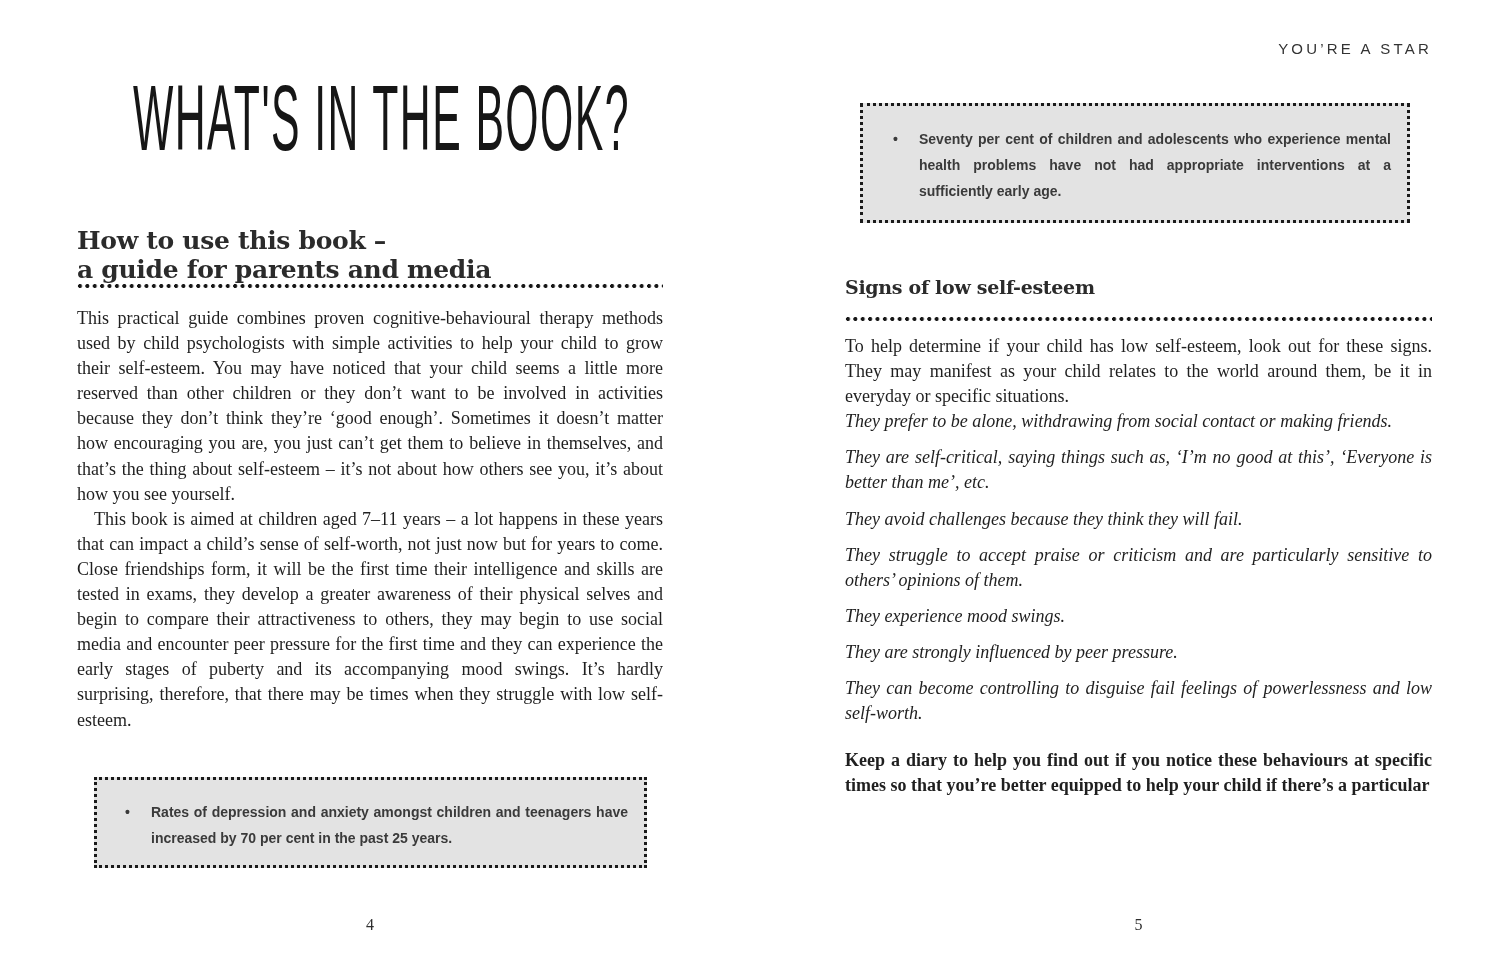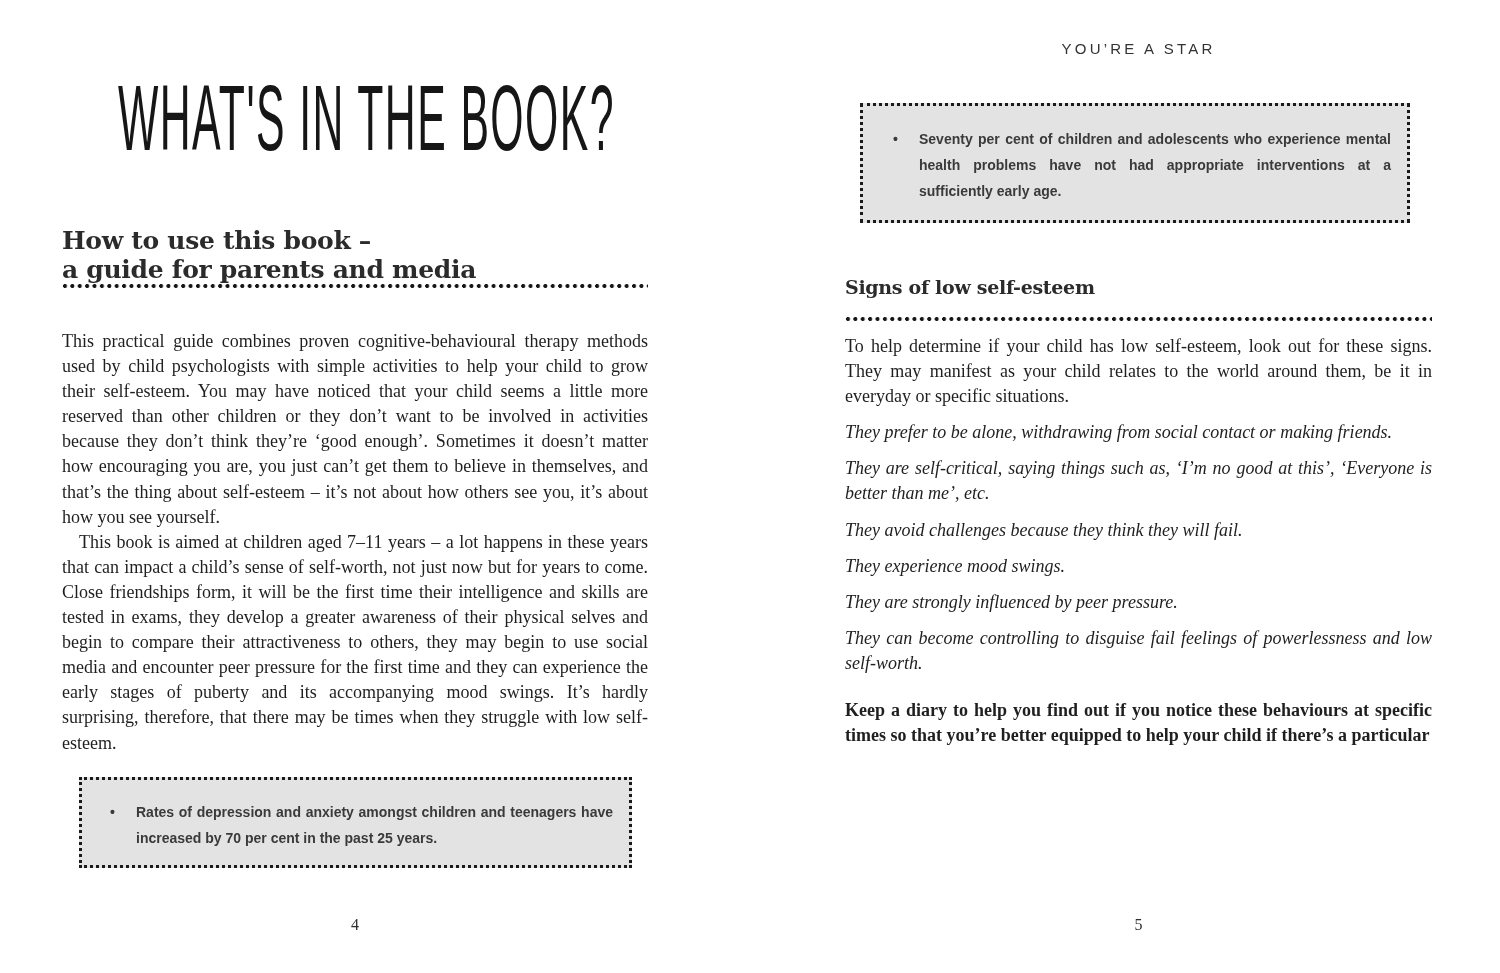--- a/index.html
+++ b/index.html
@@ -7,21 +7,21 @@
   body {
     width: 1500px; height: 973px;
     font-family: "Liberation Serif", serif;
     color: #1f1f1f;
     position: relative;
     overflow: hidden;
   }
   .spread { position: absolute; inset: 0; background: #ffffff; }
 
   .page { position: absolute; top: 0; height: 973px; }
-  .page-left  { left: 62px;  width: 586px; }
+  .page-left  { left: 77px;  width: 586px; }
   .page-right { left: 845px; width: 587px; }
 
   
   .book-title {
     position: absolute; left: 56px; top: 66px;
     font-family: "Liberation Sans", sans-serif;
     font-weight: 400;
     font-size: 45px;
     letter-spacing: 1.5px;
     color: #161616;
@@ -46,31 +46,30 @@
     background-repeat: repeat-x;
   }
   .rule-left  { top: 283px; width: 586px; }
   .rule-right { top: 316px; width: 587px; }
 
   .body-copy {
     position: absolute; left: 0; top: 306px; width: 586px;
     font-size: 18px; line-height: 25.1px;
     text-align: justify;
     color: #1f1f1f;
-    margin-top: 23px;
   }
   .body-copy p.indent { text-indent: 17px; }
 
   .flow-right {
     position: absolute; left: 0; top: 334px; width: 587px;
     font-size: 18px; line-height: 25.1px;
     text-align: justify;
     color: #1f1f1f;
   }
-  .flow-right .intro { margin-bottom: 11px; }
+  .flow-right .intro { margin-bottom: 0; }
   .flow-right .sign  { font-style: italic; margin-bottom: 11px; }
   .flow-right .closing { margin-top: 22px; font-weight: bold; }
 
   .callout {
     position: absolute;
     background: #e3e3e3;
     border: 3px dotted #1a1a1a;
     display: flex;
     align-items: flex-start;
     font-family: "Liberation Sans", sans-serif;
@@ -78,21 +77,21 @@
     font-size: 14px; line-height: 26px;
     color: #3a3a3a;
   }
   .callout-left  { left: 17px; top: 777px; width: 553px; min-height: 91px;  padding: 19px 16px 12px 28px; }
   .callout-right { left: 15px; top: 103px; width: 550px; min-height: 120px; padding: 20px 16px 14px 30px; }
   .callout .bullet { flex: 0 0 14px; margin-right: 12px; text-align: left; }
   .callout .callout-text { flex: 1 1 auto; text-align: justify; }
 
   .running-head {
     position: absolute; top: 40px; left: 0; width: 100%;
-    text-align: center;
+    text-align: right;
     font-family: "Liberation Sans", sans-serif;
     font-size: 15px;
     letter-spacing: 3.2px;
     color: #333333;
   }
 
   .section-title {
     position: absolute; left: 0; top: 276px;
     font-family: "DejaVu Serif", serif;
     font-weight: 700;
@@ -146,20 +145,21 @@
     </aside>
 
     <h2 class="section-title">Signs of low self-esteem</h2>
     <div class="dot-rule rule-right"></div>
 
     <div class="flow-right">
       <p class="intro">To help determine if your child has low self-esteem, look out for these signs. They may manifest as your child relates to the world around them, be it in everyday or specific situations.</p>
       <p class="sign">They prefer to be alone, withdrawing from social contact or making friends.</p>
       <p class="sign">They are self-critical, saying things such as, ‘I’m no good at this’, ‘Everyone is better than me’, etc.</p>
       <p class="sign">They avoid challenges because they think they will fail.</p>
+      <p class="sign">They struggle to accept praise or criticism and are particularly sensitive to others’ opinions of them.</p>
       <p class="sign">They experience mood swings.</p>
       <p class="sign">They are strongly influenced by peer pressure.</p>
       <p class="sign">They can become controlling to disguise fail feelings of powerlessness and low self-worth.</p>
       <p class="closing">Keep a diary to help you find out if you notice these behaviours at specific times so that you’re better equipped to help your child if there’s a particular</p>
     </div>
 
     <div class="pagenum">5</div>
   </section>
 
 </div>

